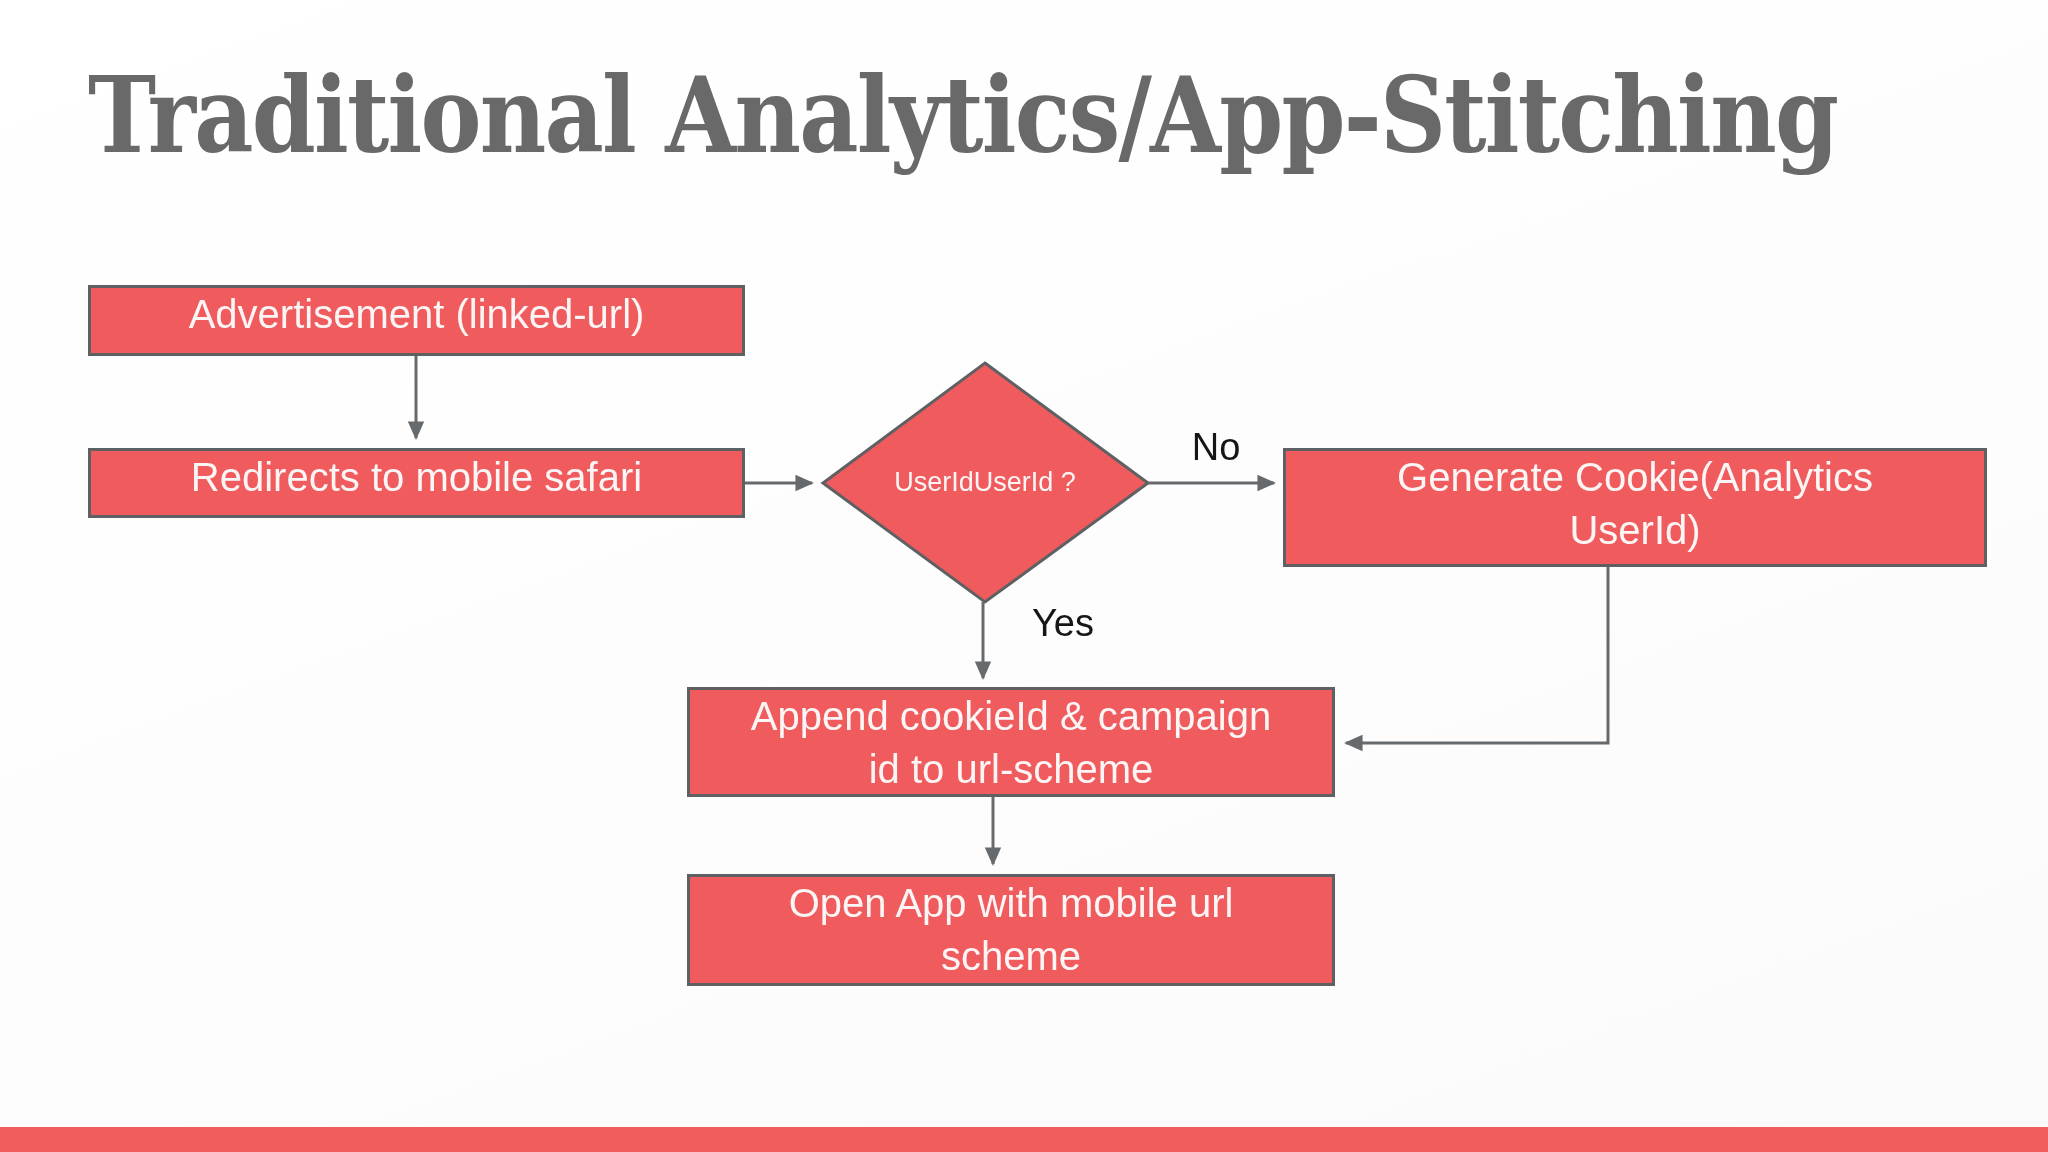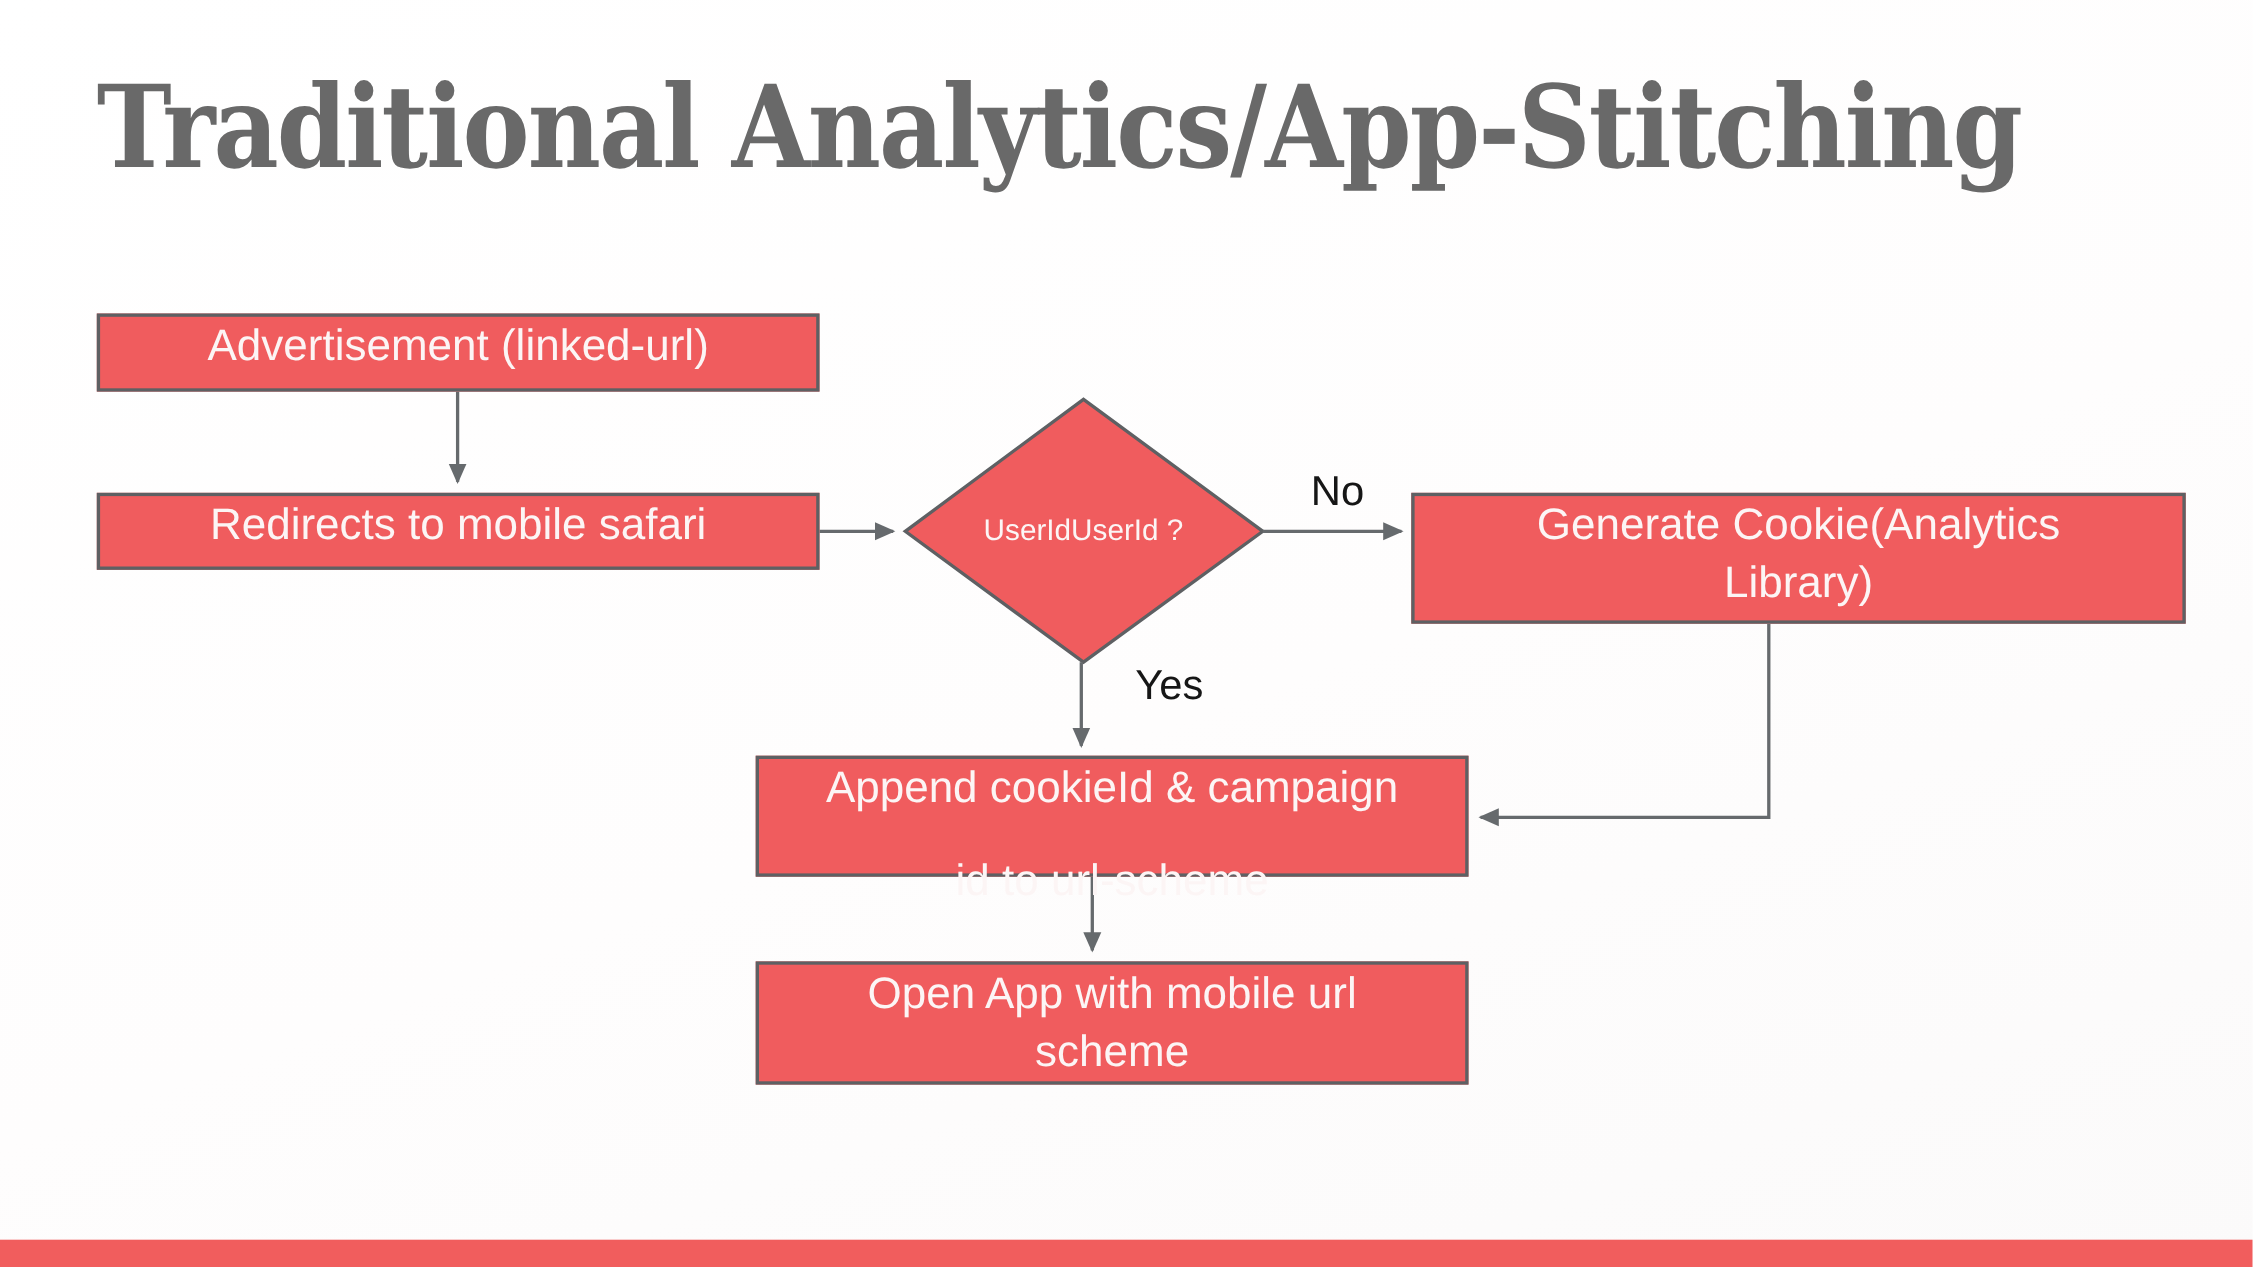--- a/index.html
+++ b/index.html
@@ -48,21 +48,21 @@
     justify-content: flex-start;
     align-items: center;
     text-align: center;
     font-size: 40px;
     line-height: 1.32;
   }
   .node span { display: block; width: 100%; }
   .node-advertisement { left: 88px;  top: 285px; width: 657px; height: 71px; }
   .node-redirect      { left: 88px;  top: 448px; width: 657px; height: 70px; }
   .node-generate      { left: 1283px; top: 448px; width: 704px; height: 119px; }
-  .node-append        { left: 687px; top: 687px; width: 648px; height: 110px; gap: 32px; }
+  .node-append        { left: 687px; top: 687px; width: 648px; height: 110px; }
   .node-openapp       { left: 687px; top: 874px; width: 648px; height: 112px; }
   .diamond-label {
     position: absolute;
     left: 885px;
     top: 420px;
     width: 200px;
     height: 126px;
     display: flex;
     flex-direction: row;
     justify-content: center;
@@ -127,21 +127,21 @@
     <span>Redirects to mobile safari</span>
   </div>
 
   <div class="diamond-label">
     <span>UserId</span>
     <span>UserId ?</span>
   </div>
 
   <div class="node node-generate">
     <span>Generate Cookie(Analytics</span>
-    <span>Library)</span>
+    <span>UserId)</span>
   </div>
 
   <div class="node node-append">
     <span>Append cookieId &amp; campaign</span>
     <span>id to url-scheme</span>
   </div>
 
   <div class="node node-openapp">
     <span>Open App with mobile url</span>
     <span>scheme</span>

